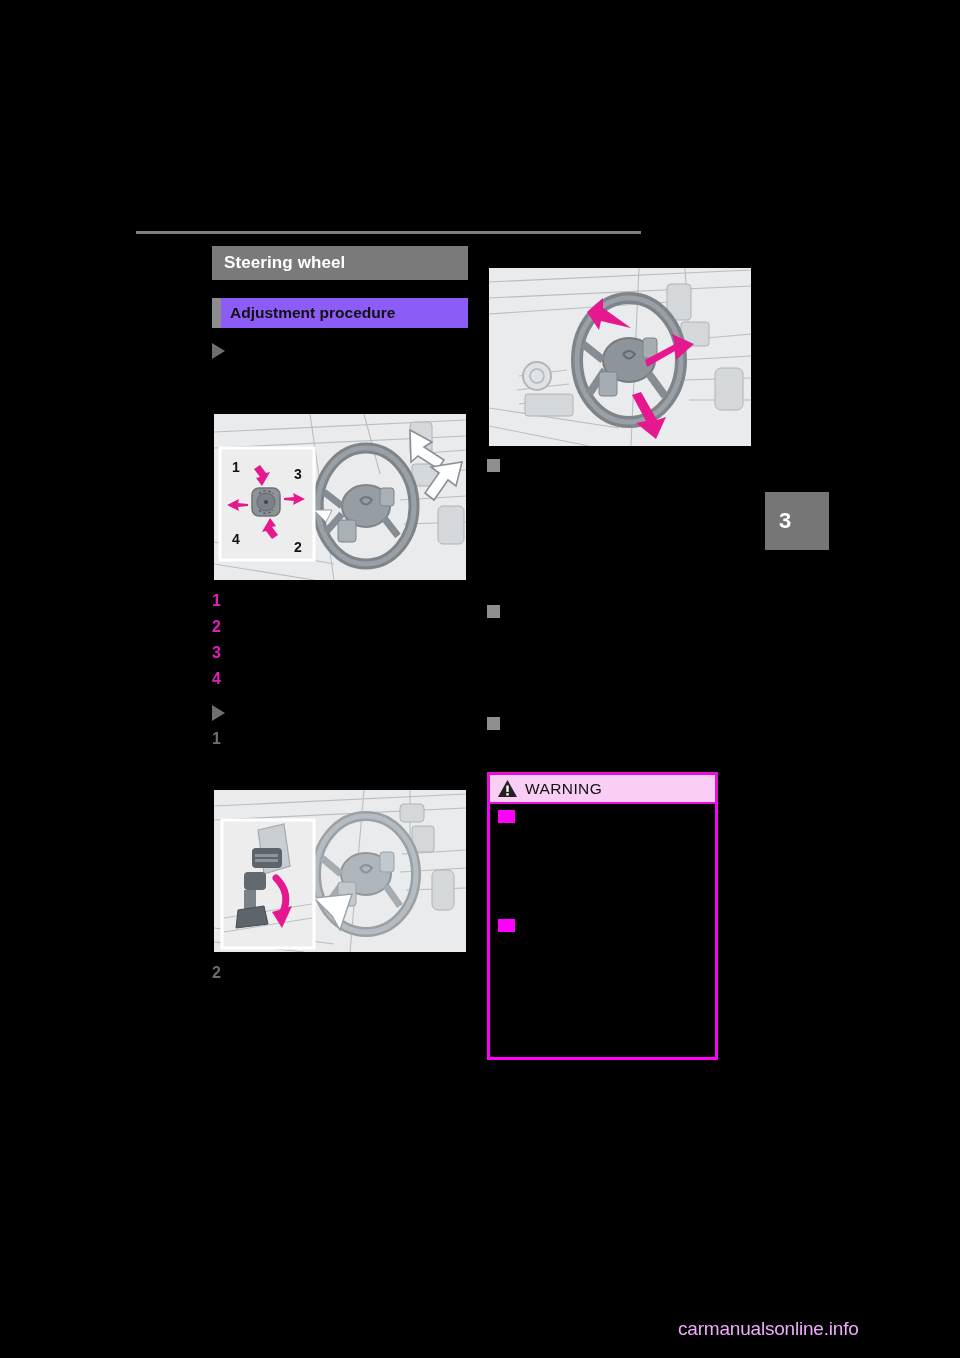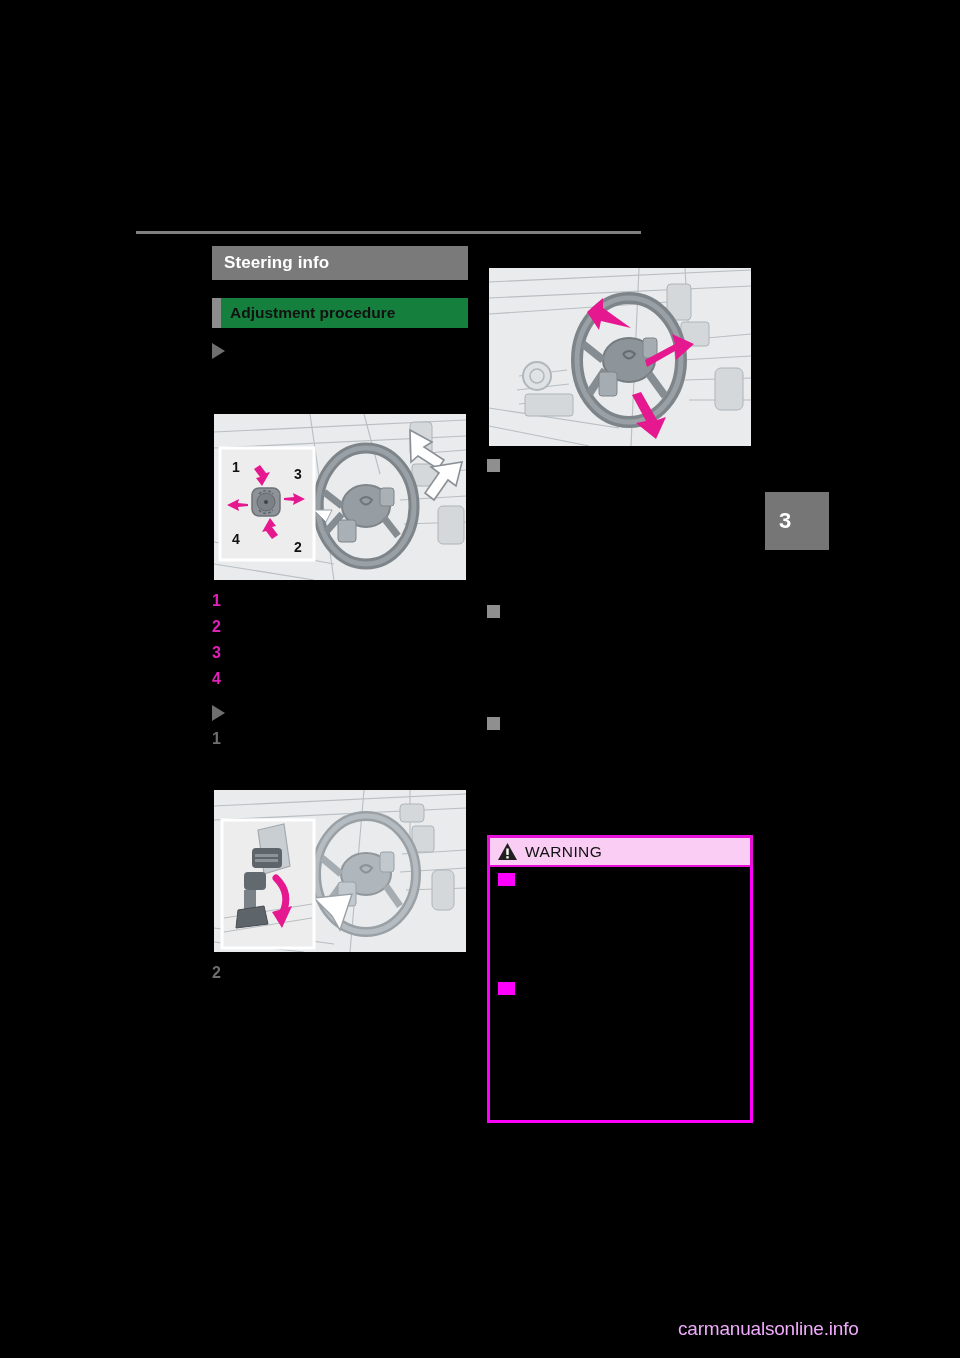--- a/index.html
+++ b/index.html
@@ -15,21 +15,21 @@
   .col-left{position:absolute;left:212px;top:246px;width:256px;}
   .col-right{position:absolute;left:487px;top:246px;width:266px;}
 
   
   .sec-title{background:#7a7a7a;color:#fff;font-size:17px;font-weight:bold;
              letter-spacing:.1px;padding:7px 0 8px 12px;height:19px;line-height:19px;}
 
   
   .sub-head{margin-top:18px;display:flex;align-items:stretch;height:30px;}
   .sub-head .accent{width:9px;background:#8c8c8c;flex:0 0 9px;}
-  .sub-head .bar{flex:1;background:#15803d;color:#111;font-size:15.5px;font-weight:600;
+  .sub-head .bar{flex:1;background:#8b5cf6;color:#111;font-size:15.5px;font-weight:600;
                  display:flex;align-items:center;padding-left:9px;}
 
   
   .tri{width:0;height:0;border-left:13px solid #6e6e6e;border-top:8px solid transparent;
        border-bottom:8px solid transparent;}
   .tri-row{margin-top:14px;height:18px;display:flex;align-items:center;}
 
   
   .redacted{background:#000;color:#000;}
 
@@ -44,21 +44,21 @@
 
   
   .fig{border:2px solid #000;background:#e9ebec;position:relative;overflow:hidden;}
   .fig svg{display:block;}
 
   
   .chap-tab{position:absolute;left:765px;top:492px;width:64px;height:58px;background:#767676;}
   .chap-tab span{position:absolute;left:14px;top:16px;color:#fff;font-size:22px;font-weight:600;}
 
   
-  .warn{position:absolute;left:487px;top:835px;width:266px;}
+  .warn{position:absolute;left:487px;top:772px;width:231px;}
   .warn-head{background:#f9cdf4;border:3px solid #e810d8;border-bottom:none;
              height:30px;display:flex;align-items:center;padding-left:7px;box-sizing:border-box;}
   .warn-head .wtxt{font-size:15.5px;color:#111;letter-spacing:.4px;margin-left:7px;}
   .warn-body{border:3px solid #ff00ff;border-top:2px solid #e810d8;background:#000;
              height:258px;box-sizing:border-box;position:relative;padding:6px 8px 0 8px;}
   .mbul{width:17px;height:13px;background:#ff00ff;flex:0 0 17px;}
   .mbul-row{display:flex;align-items:flex-start;}
 
   
   .wm{position:absolute;left:678px;top:1318px;color:#f0abfc;font-size:19px;
@@ -67,21 +67,21 @@
 </style>
 </head>
 <body>
 
 <div class="page">
 
   <div class="top-rule"></div>
 
   <div class="col-left">
 
-    <div class="sec-title">Steering info</div>
+    <div class="sec-title">Steering wheel</div>
 
     <div class="sub-head">
       <div class="accent"></div>
       <div class="bar">Adjustment procedure</div>
     </div>
 
     <div class="tri-row">
       <div class="tri"></div>
     </div>
 

